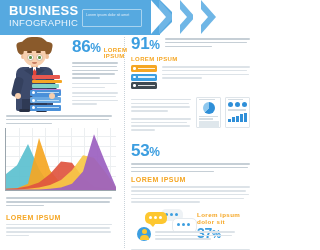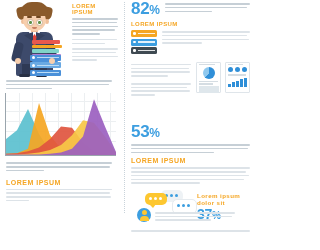--- a/index.html
+++ b/index.html
@@ -141,20 +141,39 @@
   .avatar .ah{position:absolute;left:4.5px;top:2.5px;width:5px;height:5px;border-radius:50%;background:#fdc730;}
   .avatar .ab{position:absolute;left:2.5px;bottom:1px;width:9px;height:5px;border-radius:4px 4px 0 0;background:#fdc730;}
   .chat-txt{position:absolute;left:66px;top:2px;width:52px;}
   .chat-body{position:absolute;left:24px;top:22px;width:80px;}
 </style>
 </head>
 <body>
 
 <div class="page">
 
+  <div class="header">
+    <div class="header-band"></div>
+
+    <div class="chev c1"></div>
+    <div class="chev-in c1"></div>
+    <div class="chev c2"></div>
+    <div class="chev-in c2"></div>
+    <div class="chev c3"></div>
+    <div class="chev-in c3"></div>
+
+    <div class="title-wrap">
+      <div class="t-main">BUSINESS</div>
+      <div class="t-sub">INFOGRAPHIC</div>
+    </div>
+
+    <div class="tagbox">
+      <span>Lorem ipsum dolor sit amet</span>
+    </div>
+  </div>
 
   <div class="cols">
     <div class="vdiv"></div>
 
     <div class="col-l">
 
       <div class="block-86">
         <div class="char">
           <div class="hair"></div>
           <div class="ear l"></div>
@@ -192,20 +211,21 @@
             <div class="fd"></div>
             <div class="fd alt"></div>
             <div class="fd"></div>
           </div>
           <div class="hand l"></div>
           <div class="hand r"></div>
         </div>
 
         <div class="stat86">
           <div class="row86">
+            <span class="big-blue"><span>86</span><span class="pc">%</span></span>
             <span class="sm-orange">LOREM IPSUM</span>
           </div>
           <div class="txt86 lines">
             <div class="ln" style="width:100%"></div>
               <div class="ln" style="width:97%"></div>
             <div class="ln" style="width:99%"></div>
               <div class="ln" style="width:94%"></div>
             <div class="ln" style="width:60%"></div>
           </div>
           <div class="lines" style="margin-top:4px">
@@ -261,21 +281,21 @@
           <div class="ln lite" style="width:98%"></div>
         <div class="ln lite" style="width:99%"></div>
           <div class="ln lite" style="width:22%"></div>
       </div>
     </div>
 
     <div class="col-r">
 
       <div class="stat82">
         <div class="row">
-          <span class="big-blue" style="flex:0 0 auto"><span>82</span><span class="pc">%</span></span>
+          <span class="big-blue" style="flex:0 0 auto"><span>91</span><span class="pc">%</span></span>
           <div class="lines" style="flex:1;padding-top:3px">
             <div class="ln" style="width:100%"></div>
               <div class="ln" style="width:97%"></div>
             <div class="ln" style="width:55%"></div>
           </div>
         </div>
 
         <div class="sm-orange" style="margin:2px 0 3px 0">LOREM IPSUM</div>
 
         <div class="row">
@@ -325,21 +345,21 @@
               <div class="mb" style="height:3px"></div>
                 <div class="mb" style="height:5px"></div>
               <div class="mb" style="height:6px"></div>
                 <div class="mb" style="height:8px"></div>
               <div class="mb" style="height:9px"></div>
             </div>
           </div>
         </div>
       </div>
 
-      <div style="margin-top:25px">
+      <div style="margin-top:9px">
         <div class="big-blue"><span>53</span><span class="pc">%</span></div>
         <div class="lines" style="margin-top:2px">
           <div class="ln" style="width:100%"></div>
             <div class="ln" style="width:98%"></div>
           <div class="ln" style="width:70%"></div>
         </div>
         <div class="h-orange" style="margin:4px 0 3px 0">LOREM IPSUM</div>
         <div class="lines">
           <div class="ln lite" style="width:100%"></div>
             <div class="ln lite" style="width:97%"></div>

